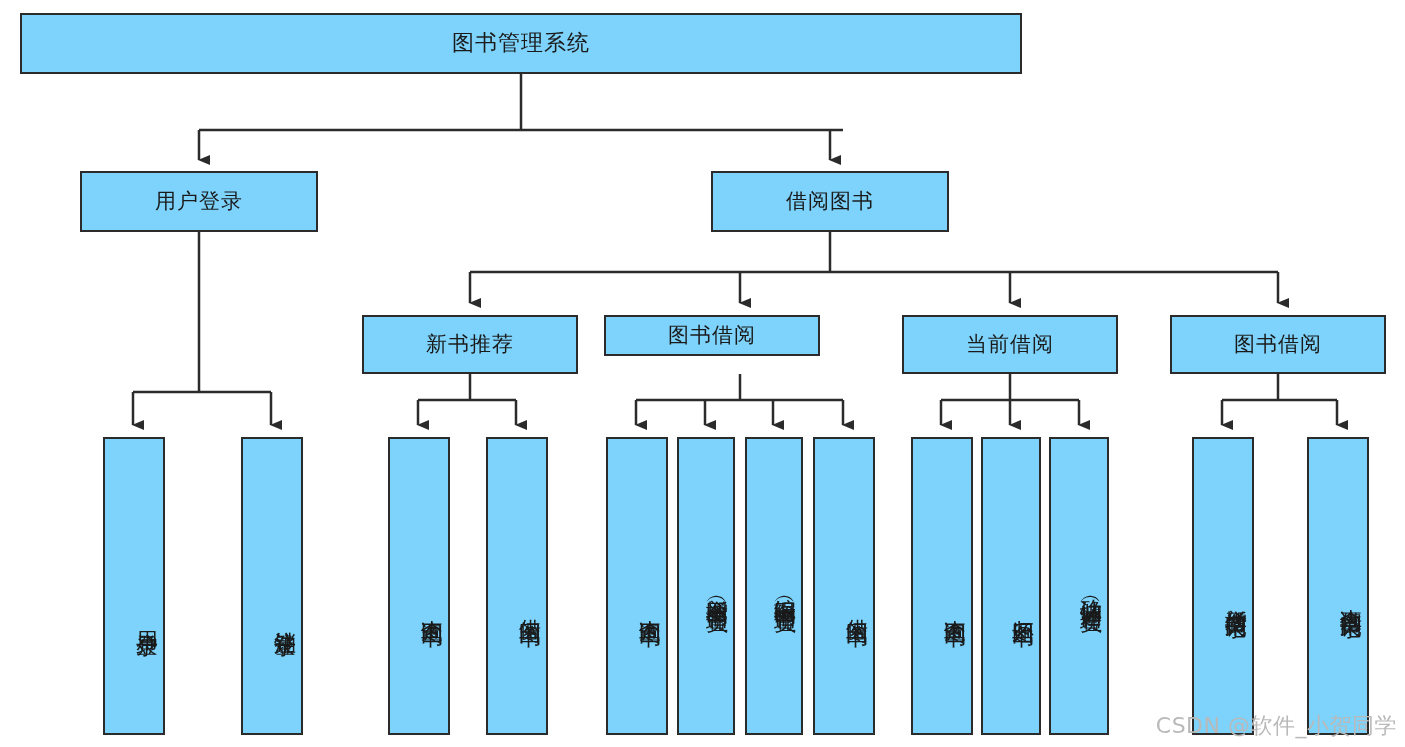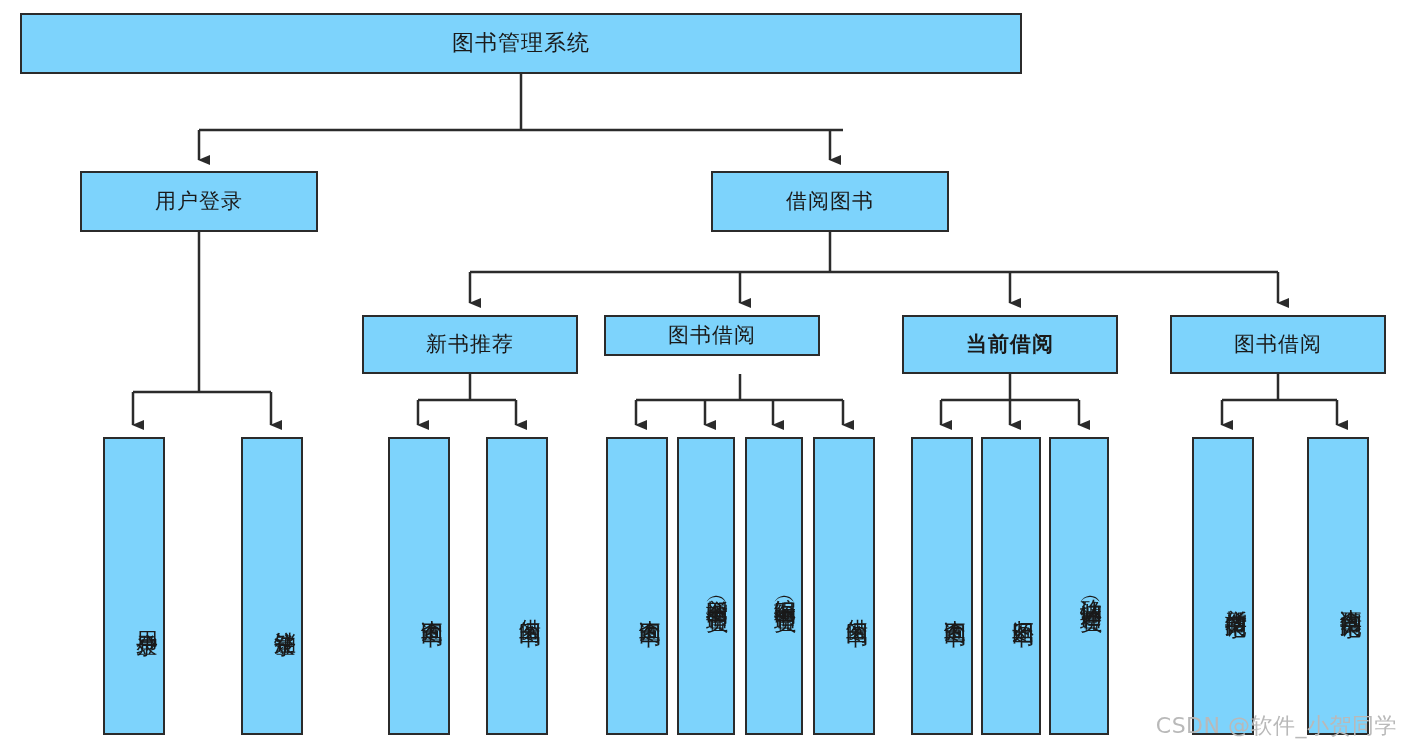--- a/index.html
+++ b/index.html
@@ -145,21 +145,21 @@
   </div>
 
   <div class="node node-h" style="left:362px; top:315px; width:216px; height:59px;">
     <span>新书推荐</span>
   </div>
 
   <div class="node node-h" style="left:604px; top:315px; width:216px; height:41px;">
     <span>图书借阅</span>
   </div>
 
-  <div class="node node-h" style="left:902px; top:315px; width:216px; height:59px;font-weight:bold;">
+  <div class="node node-h" style="left:902px; top:315px; width:216px; height:59px;">
     <span>当前借阅</span>
   </div>
 
   <div class="node node-h" style="left:1170px; top:315px; width:216px; height:59px;">
     <span>图书借阅</span>
   </div>
 
   <div class="node node-v pad-top" style="left:103px; top:437px; width:62px; height:298px;">
     <span>用户登录</span>
   </div>

